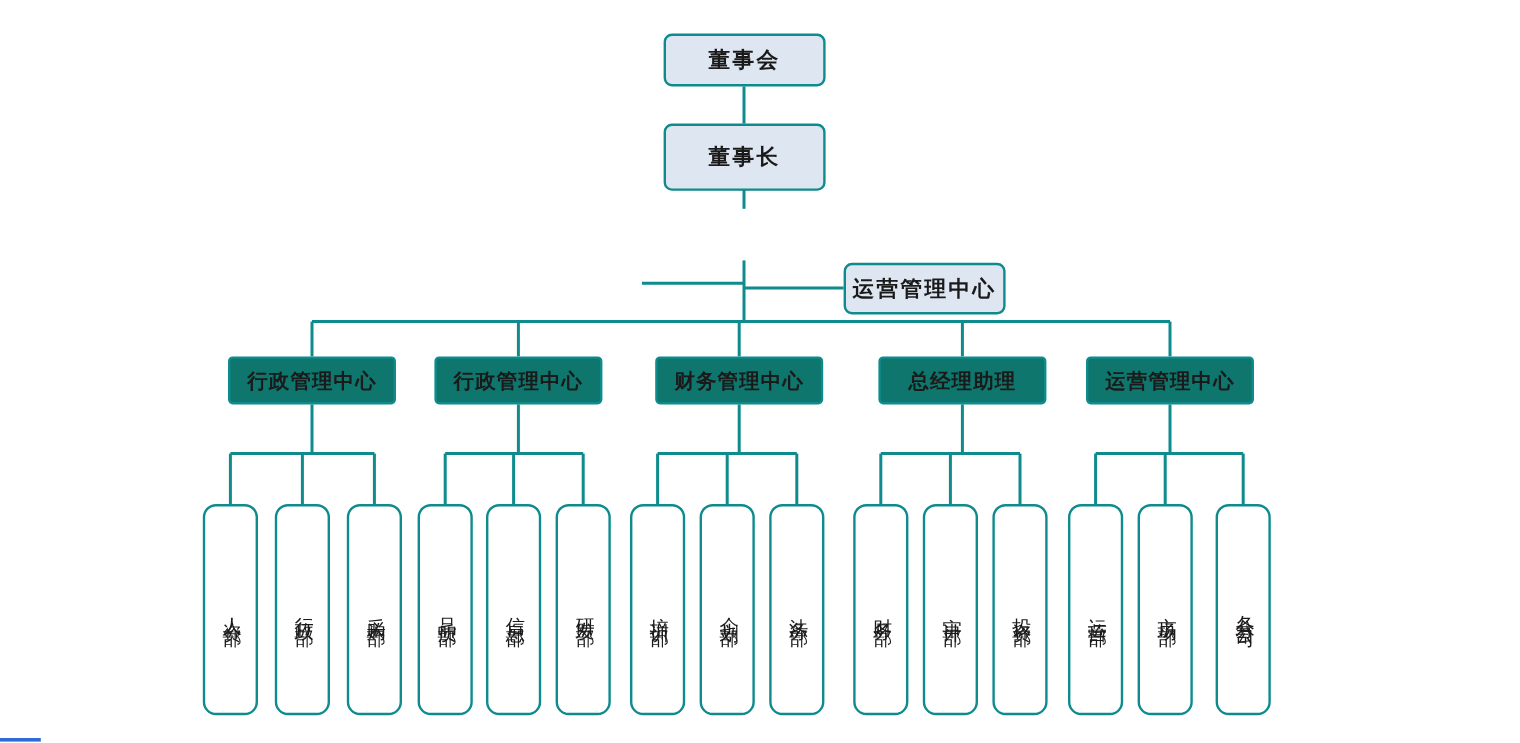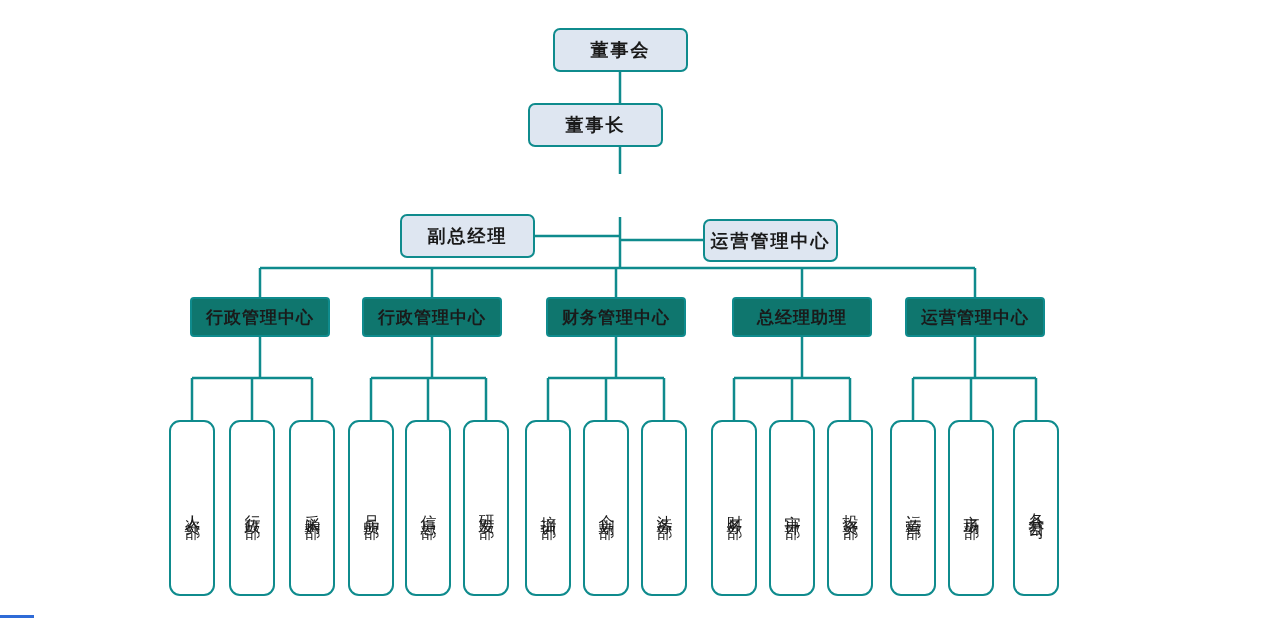--- a/index.html
+++ b/index.html
@@ -98,22 +98,21 @@
       <line x1="734" y1="378" x2="734" y2="420"></line>
       <line x1="792" y1="378" x2="792" y2="420"></line>
       <line x1="850" y1="378" x2="850" y2="420"></line>
       <line x1="913" y1="378" x2="913" y2="420"></line>
       <line x1="971" y1="378" x2="971" y2="420"></line>
       <line x1="1036" y1="378" x2="1036" y2="420"></line>
     </g>
   </svg>
 
   <div class="box top-box" style="left:553px;top:28px;width:135px;height:44px">董事会</div>
-  <div class="box top-box" style="left:528px;top:103px;width:135px;height:44px">董事长</div>
-  <div class="box top-box" style="left:400px;top:214px;width:135px;height:44px">副总经理</div>
+  <div class="box top-box" style="left:553px;top:103px;width:135px;height:56px">董事长</div>
   <div class="box top-box" style="left:703px;top:219px;width:135px;height:43px">运营管理中心</div>
 
   <div class="box center-box" style="left:190px;top:297px;width:140px;height:40px">行政管理中心</div>
   <div class="box center-box" style="left:362px;top:297px;width:140px;height:40px">行政管理中心</div>
   <div class="box center-box" style="left:546px;top:297px;width:140px;height:40px">财务管理中心</div>
   <div class="box center-box" style="left:732px;top:297px;width:140px;height:40px">总经理助理</div>
   <div class="box center-box" style="left:905px;top:297px;width:140px;height:40px">运营管理中心</div>
 
   <div class="box dept-box" style="left:169px;top:420px;width:46px;height:176px">人资部</div>
   <div class="box dept-box" style="left:229px;top:420px;width:46px;height:176px">行政部</div>

